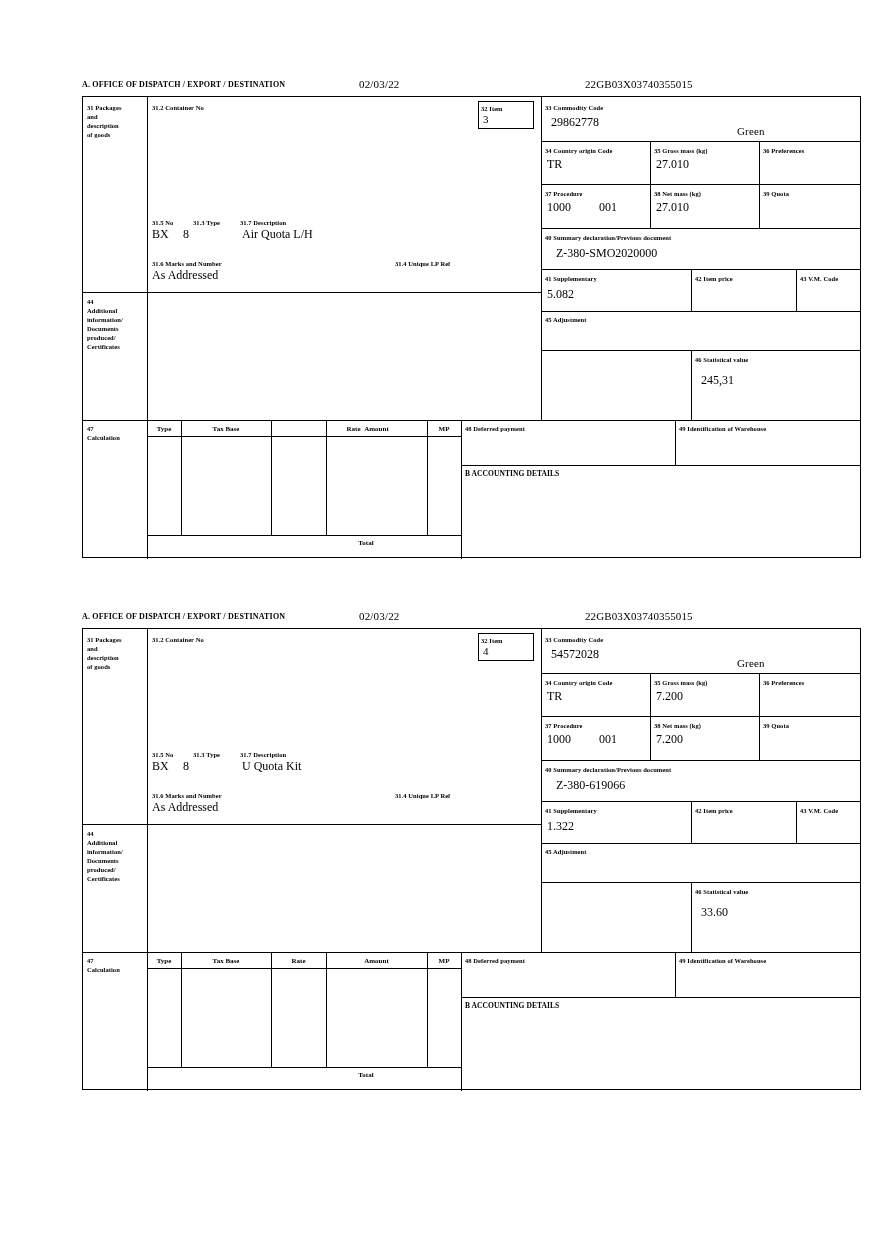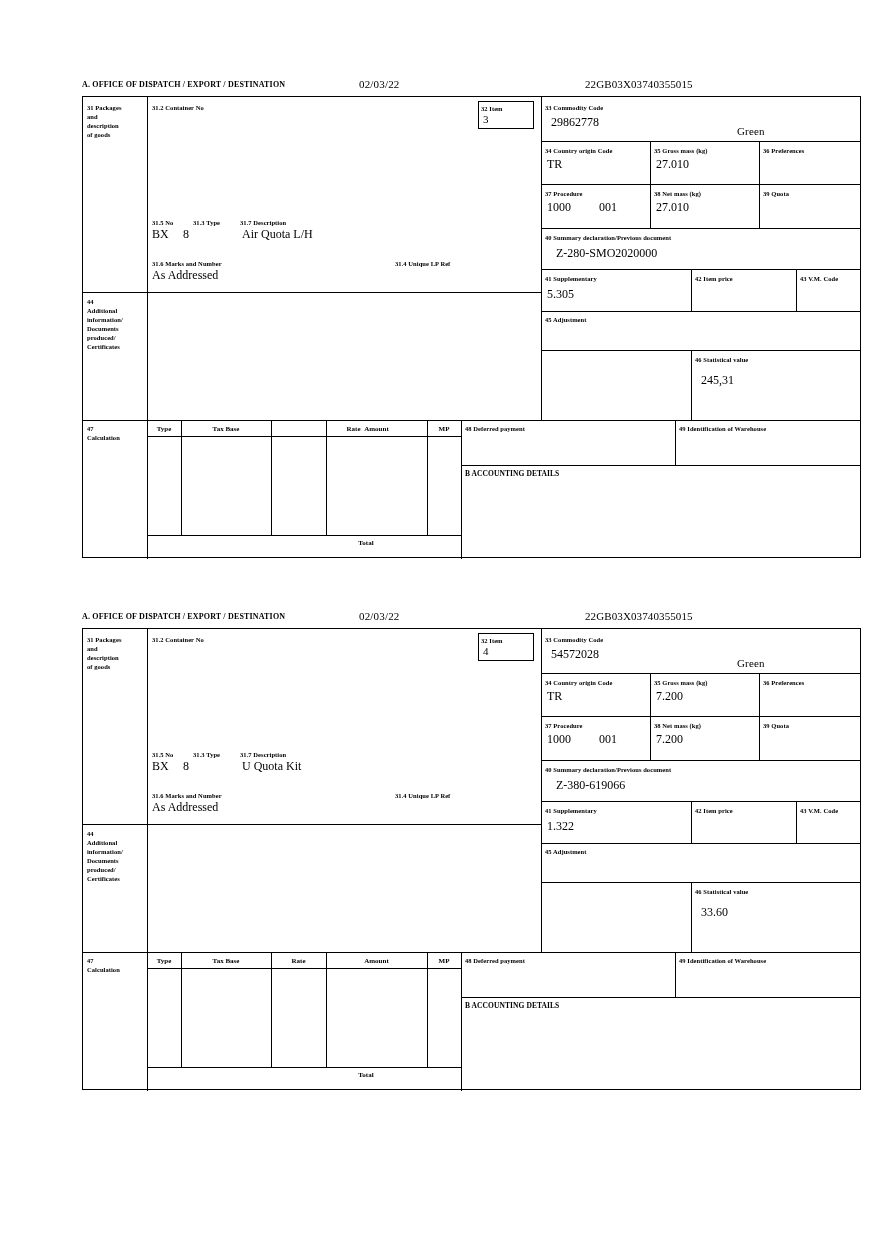--- a/index.html
+++ b/index.html
@@ -186,27 +186,27 @@
       <div class="lbl" style="left:462px; top:92px;">37 Procedure</div>
       <div class="val val-lg" style="left:464px; top:103px;">1000</div>
       <div class="val val-lg" style="left:516px; top:103px;">001</div>
       <div class="lbl" style="left:571px; top:92px;">38 Net mass (kg)</div>
       <div class="val val-lg" style="left:573px; top:103px;">27.010</div>
       <div class="lbl" style="left:680px; top:92px;">39 Quota</div>
       <div class="val" style="left:682px; top:103px;"></div>
 
       <div class="ln lh" style="left:458px; top:172px; width:319px;"></div>
       <div class="lbl" style="left:462px; top:136px;">40 Summary declaration/Previous document</div>
-      <div class="val val-lg" style="left:473px; top:149px;">Z-280-SMO2020000</div>
+      <div class="val val-lg" style="left:473px; top:149px;">Z-380-SMO2020000</div>
 
       <div class="ln lh" style="left:458px; top:214px; width:319px;"></div>
       <div class="ln lv" style="left:608px; top:172px; height:42px;"></div>
       <div class="ln lv" style="left:713px; top:172px; height:42px;"></div>
       <div class="lbl" style="left:462px; top:177px;">41 Supplementary</div>
-      <div class="val val-lg" style="left:464px; top:190px;">5.305</div>
+      <div class="val val-lg" style="left:464px; top:190px;">5.082</div>
       <div class="lbl" style="left:612px; top:177px;">42 Item price</div>
       <div class="val" style="left:614px; top:190px;"></div>
       <div class="lbl" style="left:717px; top:177px;">43 V.M. Code</div>
       <div class="val" style="left:719px; top:190px;"></div>
 
       <div class="ln lh" style="left:458px; top:253px; width:319px;"></div>
       <div class="lbl" style="left:462px; top:218px;">45 Adjustment</div>
       <div class="val" style="left:464px; top:231px;"></div>
 
       <div class="dotted" style="left:458px; top:253px; height:70px;"></div>

